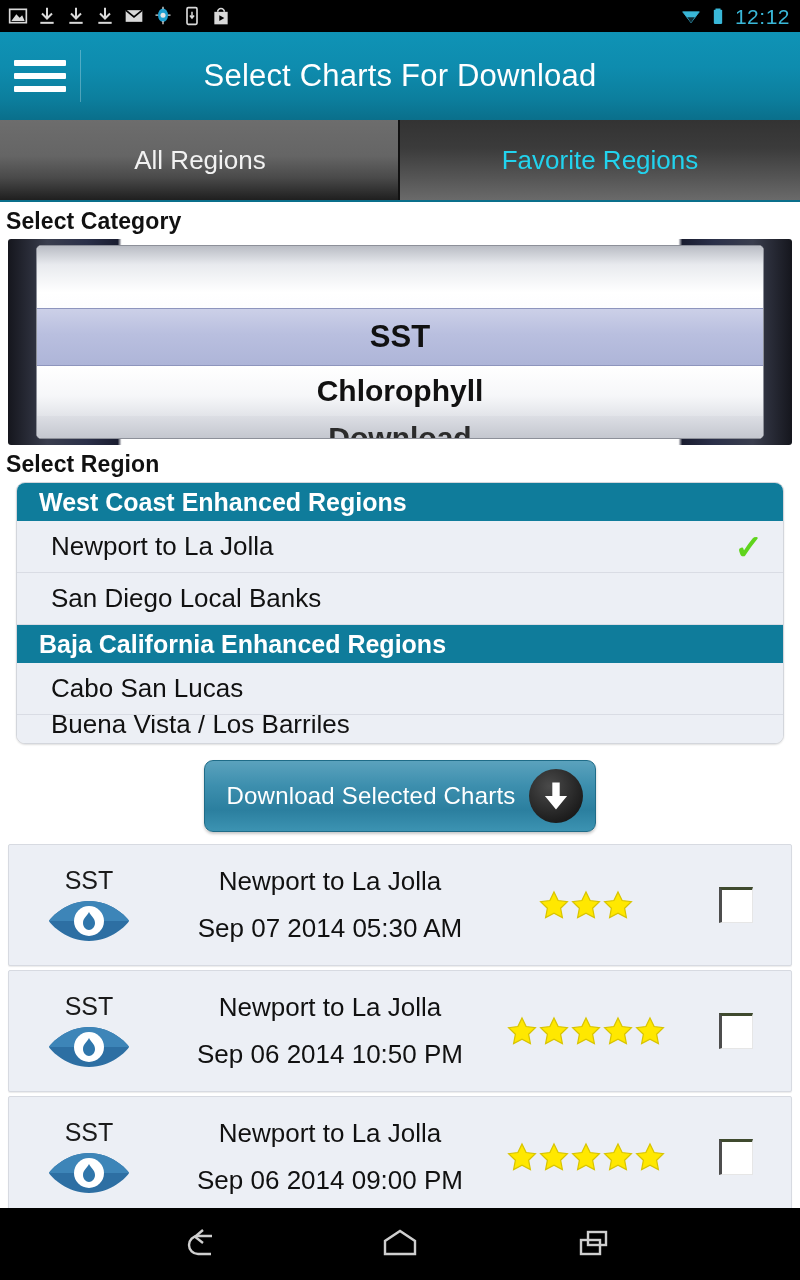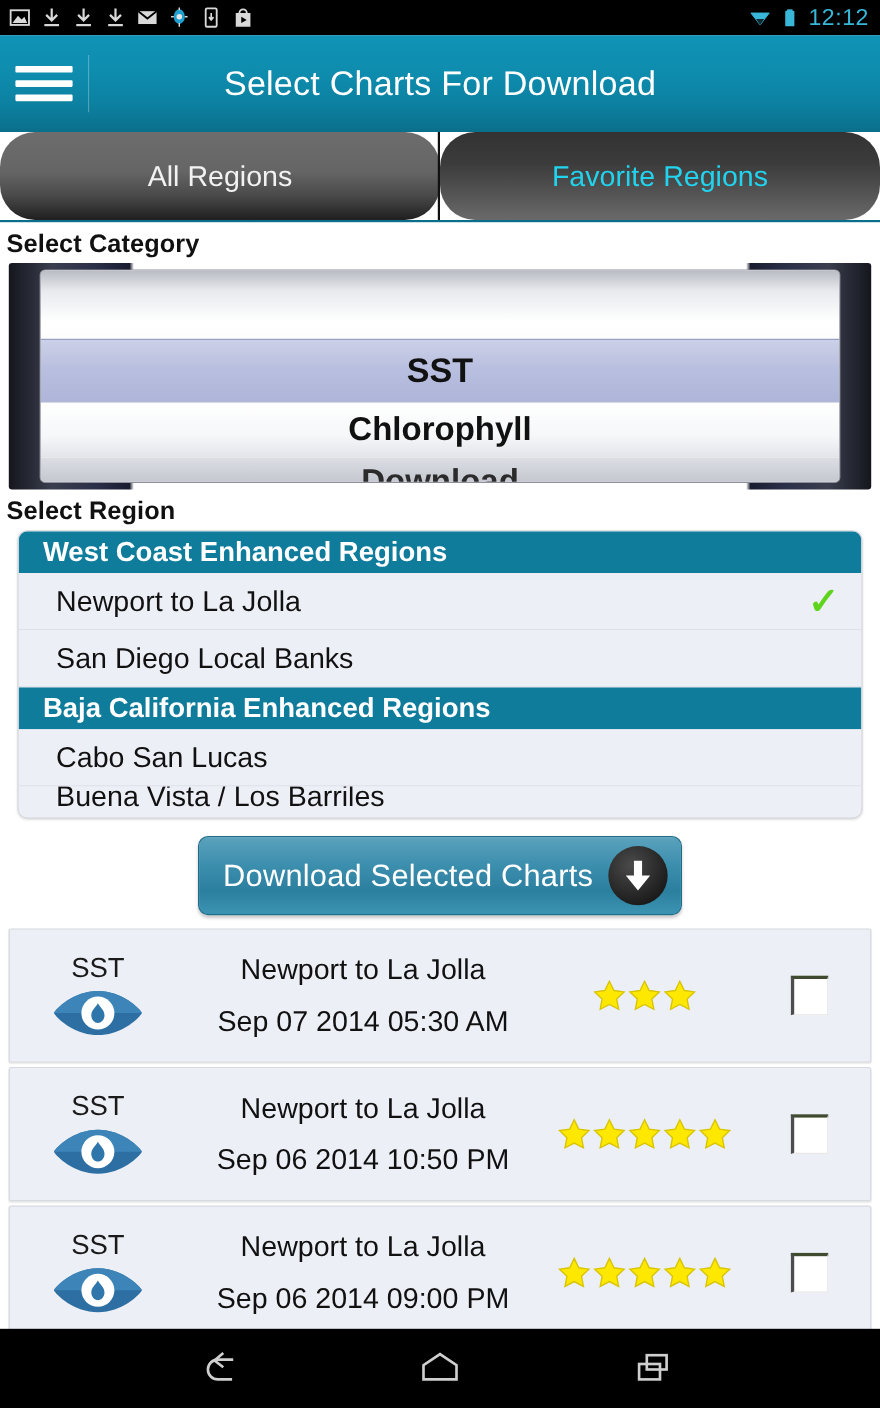--- a/index.html
+++ b/index.html
@@ -35,21 +35,21 @@
   .ab-divider { width: 1px; height: 52px; background: rgba(255,255,255,.28); margin-left: 14px; }
   .ab-title {
     position: absolute; left: 0; right: 0; text-align: center;
     color: #fff; font-size: 31px; letter-spacing: .2px; pointer-events: none;
   }
 
   
   .tabs { display: flex; height: 82px; border-bottom: 2px solid #0a6f8b; }
   .tab {
     flex: 1; display: flex; align-items: center; justify-content: center;
-    font-size: 26px; cursor: pointer; position: relative; border-radius: 32px;
+    font-size: 26px; cursor: pointer; position: relative;
   }
   .tab.unselected {
     background: linear-gradient(180deg,#6d6d6d 0%, #656565 45%, #4a4a4a 72%, #1f1f1f 100%);
     color: #f2f2f2;
   }
   .tab.selected {
     background: linear-gradient(180deg,#333333 0%, #3b3b3b 35%, #555555 72%, #6a6a6a 100%);
     color: #22d3ee;
   }
   .tab.unselected::after {
@@ -113,21 +113,21 @@
 
   
   .dl-row { display: flex; justify-content: center; padding: 16px 0 12px; }
   .dl-btn {
     display: flex; align-items: center; gap: 14px;
     padding: 8px 12px 8px 22px; border-radius: 9px;
     background: linear-gradient(180deg,#5ba2bd 0%, #3d8fae 35%, #2b7f9f 70%, #3c93b2 100%);
     border: 1px solid #1f6c88; cursor: pointer;
     box-shadow: 0 2px 3px rgba(0,0,0,.22);
   }
-  .dl-label { color: #fff; font-size: 28px; letter-spacing: .2px; }
+  .dl-label { color: #fff; font-size: 24px; letter-spacing: .2px; }
   .dl-circle {
     width: 54px; height: 54px; border-radius: 50%;
     background: radial-gradient(circle at 38% 32%, #4a4a4a 0%, #1e1e1e 70%, #0d0d0d 100%);
     display: flex; align-items: center; justify-content: center;
   }
   .dl-arrow { width: 30px; height: 32px; }
 
   
   .chart-list { margin: 0 8px; }
   .chart-row {

